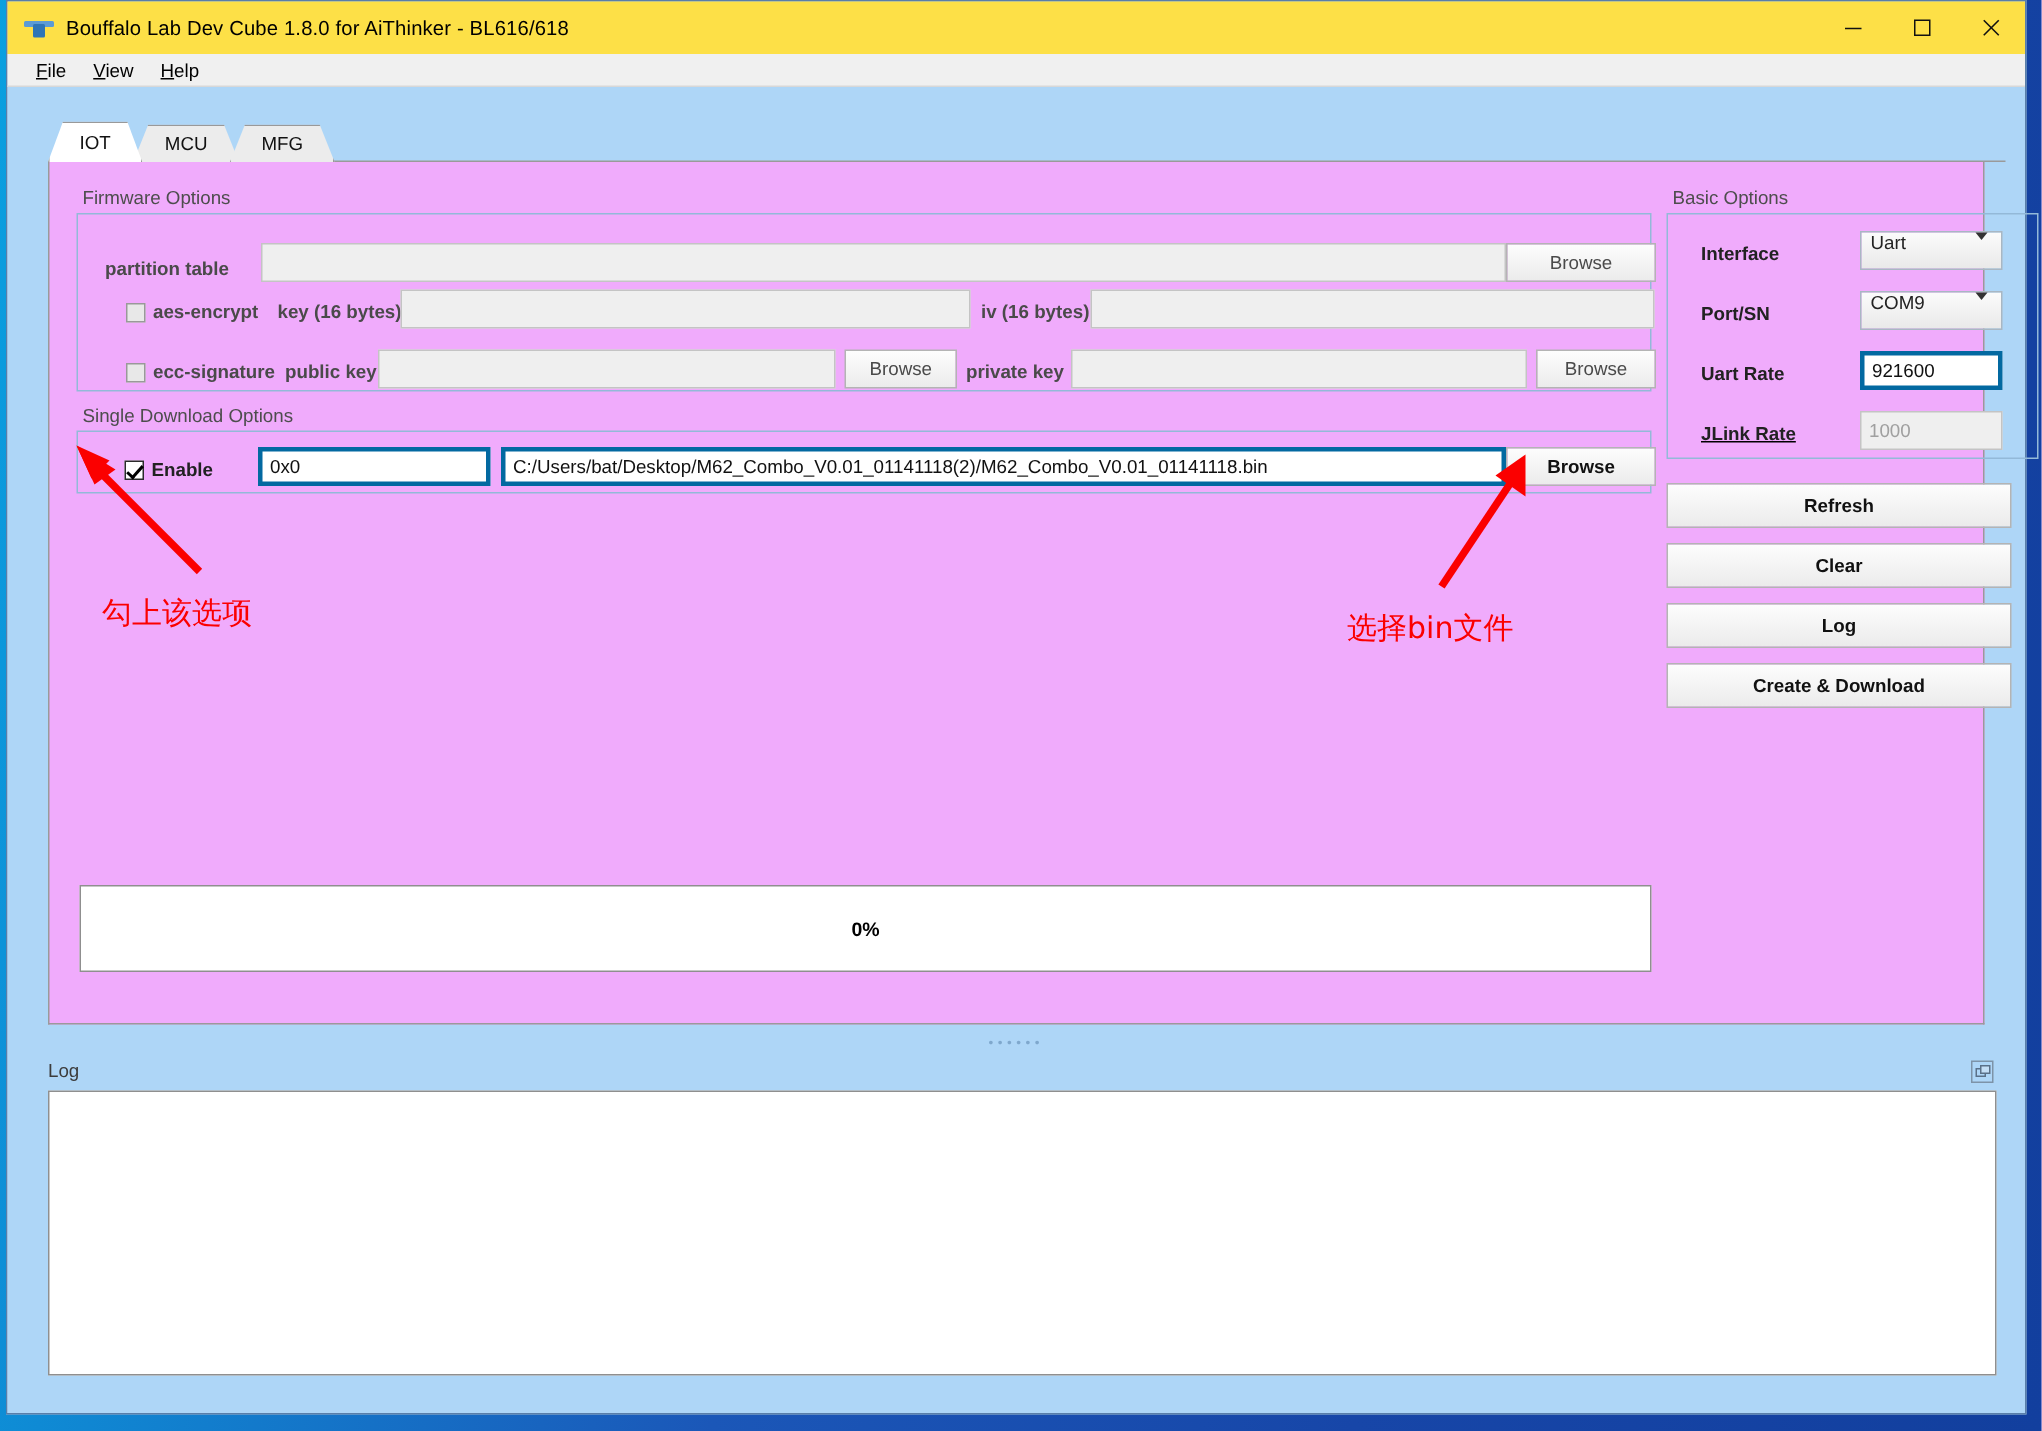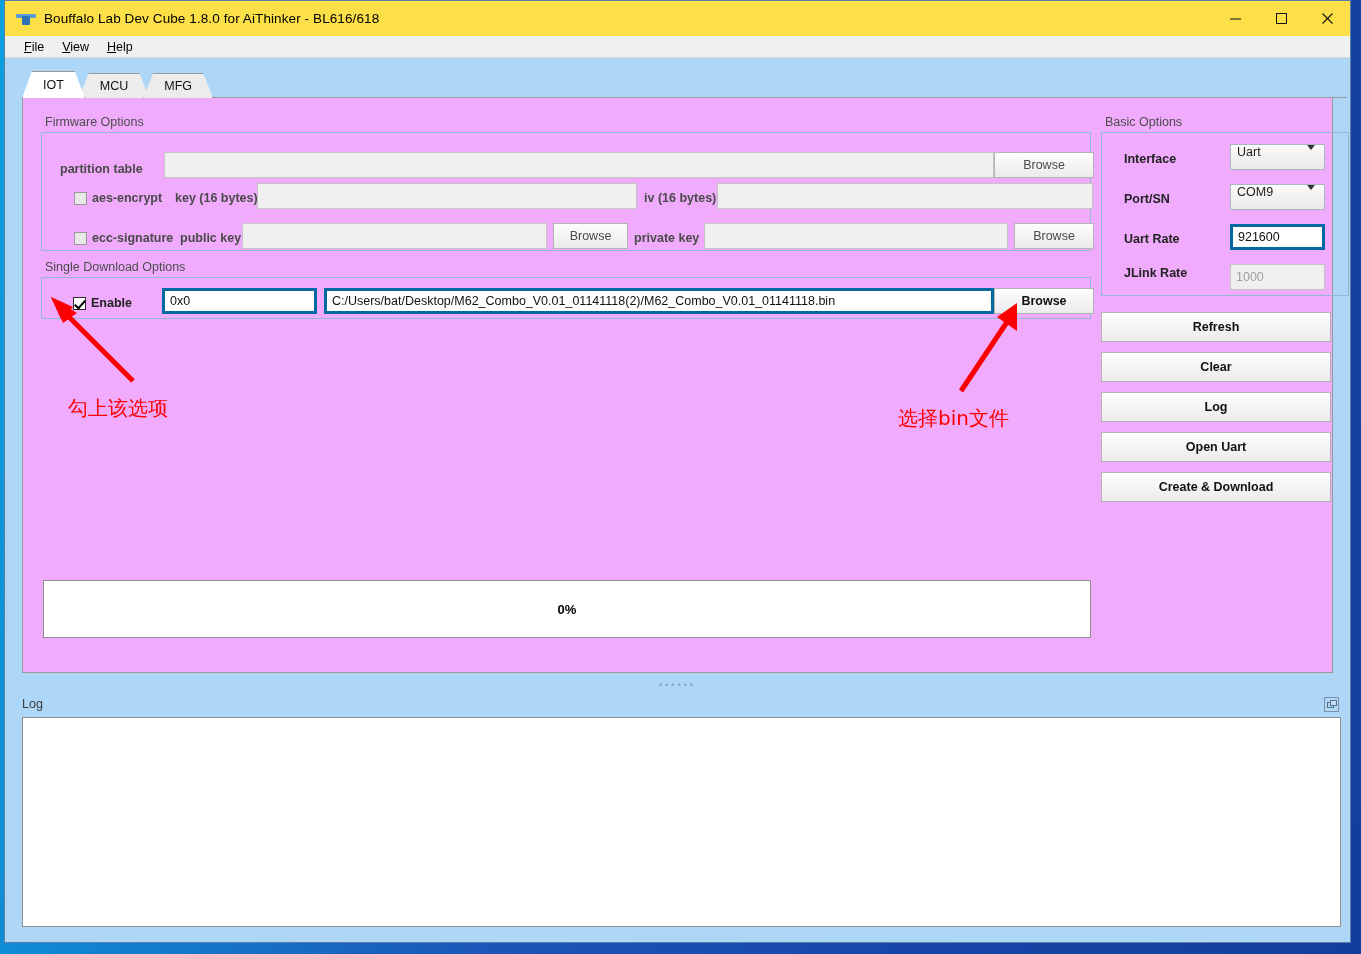--- a/index.html
+++ b/index.html
@@ -85,21 +85,21 @@
   }
   .menu-item u { text-decoration: underline; }
 
   
   .client {
     flex: 1 1 auto;
     background: #aed6f7;
     position: relative;
     display: flex;
     flex-direction: column;
-    padding: 3px;
+    padding: 13px;
     box-sizing: border-box;
   }
 
   
   .tabstrip {
     height: 28px;
     margin: 9px 0 0 14px;
     display: flex;
     align-items: flex-end;
     position: relative;
@@ -514,40 +514,37 @@
           <span class="arrow"></span>
         </div>
 
         <div style="position:absolute; left:23px; top:110px; height:26px; display:flex; align-items:center;">
           <span class="lbl" style="color:#222;">Uart Rate</span>
         </div>
         <div class="field white" style="position:absolute; left:129px; top:108px; width:95px;">
           <span>921600</span>
         </div>
 
-        <div style="position:absolute; left:23px; top:150px; height:26px; display:flex; ">
+        <div style="position:absolute; left:23px; top:150px; height:26px; display:flex; align-items:center;text-decoration:underline;">
           <span class="lbl" style="color:#222;">JLink Rate</span>
         </div>
         <div class="field placeholder" style="position:absolute; left:129px; top:148px; width:95px;">
           <span>1000</span>
         </div>
       </div>
 
       <div class="rightpanel" style="top:214px; left:1078px;">
         <div class="btn dark sidebtn">
           <span>Refresh</span>
         </div>
         <div class="btn dark sidebtn">
           <span>Clear</span>
         </div>
         <div class="btn dark sidebtn">
           <span>Log</span>
-        </div>
-        <div class="btn dark sidebtn">
-          <span>Open Uart</span>
         </div>
         <div class="btn dark sidebtn">
           <span>Create &amp; Download</span>
         </div>
       </div>
 
       <div class="progress">
         <span>0%</span>
       </div>
 

